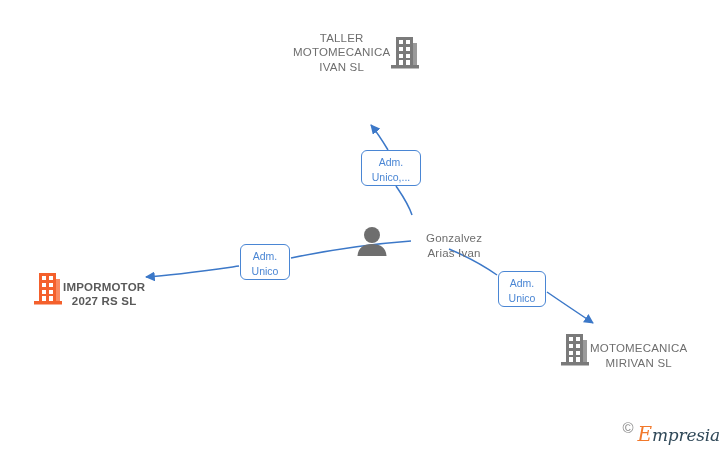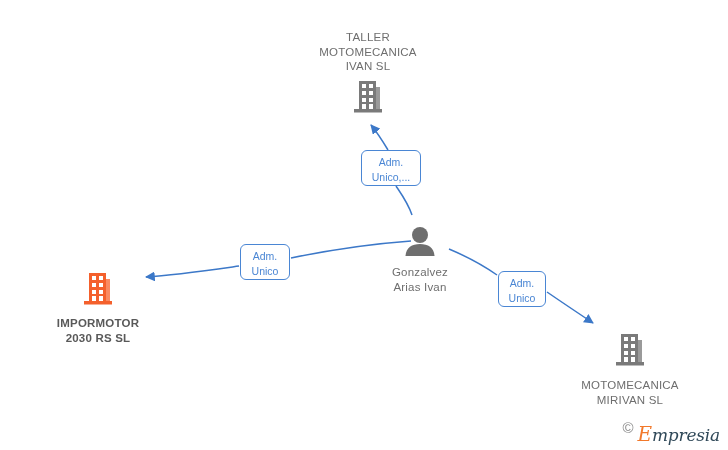--- a/index.html
+++ b/index.html
@@ -20,21 +20,20 @@
   #edges {
     position: absolute;
     left: 0;
     top: 0;
     width: 728px;
     height: 450px;
   }
   .node {
     position: absolute;
     display: flex;
-    flex-direction: column;
     align-items: center;
     text-align: center;
     line-height: 1.28;
   }
   .node-label {
     font-size: 11.5px;
     color: #6e6e6e;
     white-space: pre-line;
     letter-spacing: 0.2px;
   }
@@ -131,42 +130,42 @@
     </span>
   </div>
 
   <div class="node" style="left:355px; top:226px; width:130px;">
     <span class="node-icon">
       <svg width="34" height="30" viewBox="0 0 34 30" xmlns="http://www.w3.org/2000/svg">
         <circle cx="17" cy="9" r="8" fill="#6e6e6e"></circle>
         <path d="M 2.5 30 C 3 21.5 9 18 17 18 C 25 18 31 21.5 31.5 30 Z" fill="#6e6e6e"></path>
       </svg>
     </span>
-    <div class="node-label" style="margin-top:4px;">Gonzalvez
+    <div class="node-label" style="margin-top:4px;margin-left:37px;">Gonzalvez
 Arias Ivan</div>
   </div>
 
   <div class="node" style="left:33px; top:272px; width:130px;">
     <span class="node-icon">
       <svg width="30" height="34" viewBox="0 0 30 34" xmlns="http://www.w3.org/2000/svg">
         <rect x="6" y="1" width="17" height="28" fill="#f4602c"></rect>
         <rect x="23" y="7" width="4" height="22" fill="#fa8a61"></rect>
         <rect x="1" y="29" width="28" height="3.5" fill="#f4602c"></rect>
         <rect x="9" y="4" width="4" height="4" fill="#ffffff"></rect>
         <rect x="16" y="4" width="4" height="4" fill="#ffffff"></rect>
         <rect x="9" y="11" width="4" height="4" fill="#ffffff"></rect>
         <rect x="16" y="11" width="4" height="4" fill="#ffffff"></rect>
         <rect x="9" y="18" width="4" height="4" fill="#ffffff"></rect>
         <rect x="16" y="18" width="4" height="4" fill="#ffffff"></rect>
         <rect x="9" y="24" width="4" height="5" fill="#ffffff"></rect>
         <rect x="16" y="24" width="4" height="5" fill="#ffffff"></rect>
       </svg>
     </span>
     <div class="node-label bold" style="margin-top:5px;">IMPORMOTOR
-2030 RS  SL</div>
+2027 RS  SL</div>
   </div>
 
   <div class="node" style="left:560px; top:333px; width:140px;">
     <span class="node-icon">
       <svg width="30" height="34" viewBox="0 0 30 34" xmlns="http://www.w3.org/2000/svg">
         <rect x="6" y="1" width="17" height="28" fill="#7a7a7a"></rect>
         <rect x="23" y="7" width="4" height="22" fill="#9a9a9a"></rect>
         <rect x="1" y="29" width="28" height="3.5" fill="#7a7a7a"></rect>
         <rect x="9" y="4" width="4" height="4" fill="#ffffff"></rect>
         <rect x="16" y="4" width="4" height="4" fill="#ffffff"></rect>

